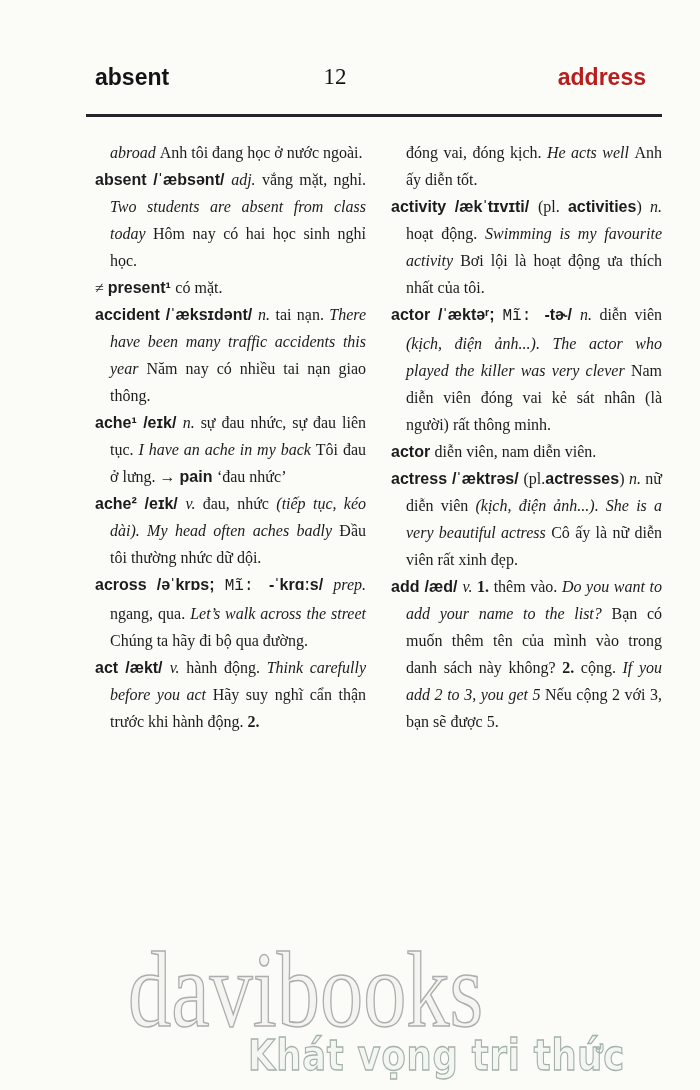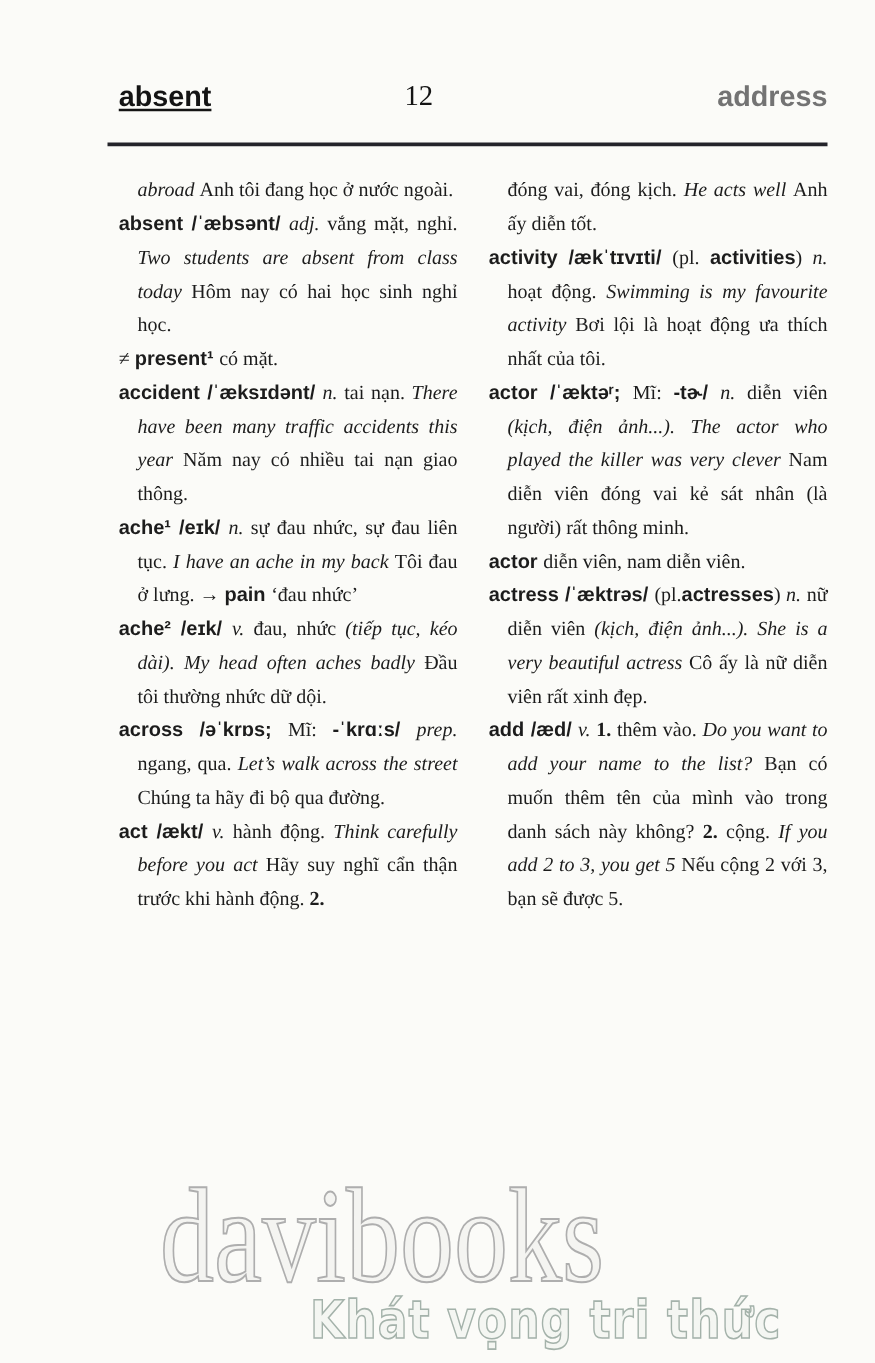--- a/index.html
+++ b/index.html
@@ -10,26 +10,25 @@
     overflow:hidden;
     font-family:"Liberation Serif","DejaVu Serif",serif;
     color:#1c1c1c;
   }
   
   .page-header{position:absolute;left:0;top:62px;width:700px;height:34px;}
   .guide-left{
     position:absolute;left:95px;top:0;
     font:700 23px/30px "Liberation Sans","DejaVu Sans",sans-serif;
     color:#141414;
-    text-decoration:underline;
   }
   .guide-right{
-    position:absolute;right:38px;top:0;
+    position:absolute;right:54px;top:0;
     font:700 23px/30px "Liberation Sans","DejaVu Sans",sans-serif;
-    color:#737373;
+    color:#b91c1c;
   }
   .page-number{
     position:absolute;left:0;right:30px;top:0;text-align:center;
     font:400 23px/30px "Liberation Serif","DejaVu Serif",serif;
     color:#141414;
   }
   .header-rule{
     position:absolute;left:86px;top:114px;width:576px;height:3px;
     background:#24242a;
   }
@@ -41,21 +40,21 @@
   .col{width:271px;}
   .entry{
     margin:0;
     font-size:16px;line-height:27px;
     text-align:justify;
     padding-left:15px;text-indent:-15px;
     color:#1c1c1c;
   }
   .entry.cont{text-indent:0;}
   .seg-b{font-family:"Liberation Sans","DejaVu Sans",sans-serif;font-weight:700;}
-  .seg-n{font-family:Liberation Serif, serif;}
+  .seg-n{font-family:Liberation Mono, monospace;}
   .seg-i{font-style:italic;}
   .seg-rb{font-weight:700;}
   
   .wm-brand{
     position:absolute;left:128px;top:936px;z-index:2;
     font-family:"Liberation Serif","DejaVu Serif",serif;
     font-size:108px;line-height:108px;font-weight:400;
     color:rgba(160,160,160,0.08);
     -webkit-text-stroke:1.6px #aeaeae;
     transform:scaleX(0.80);transform-origin:left top;

